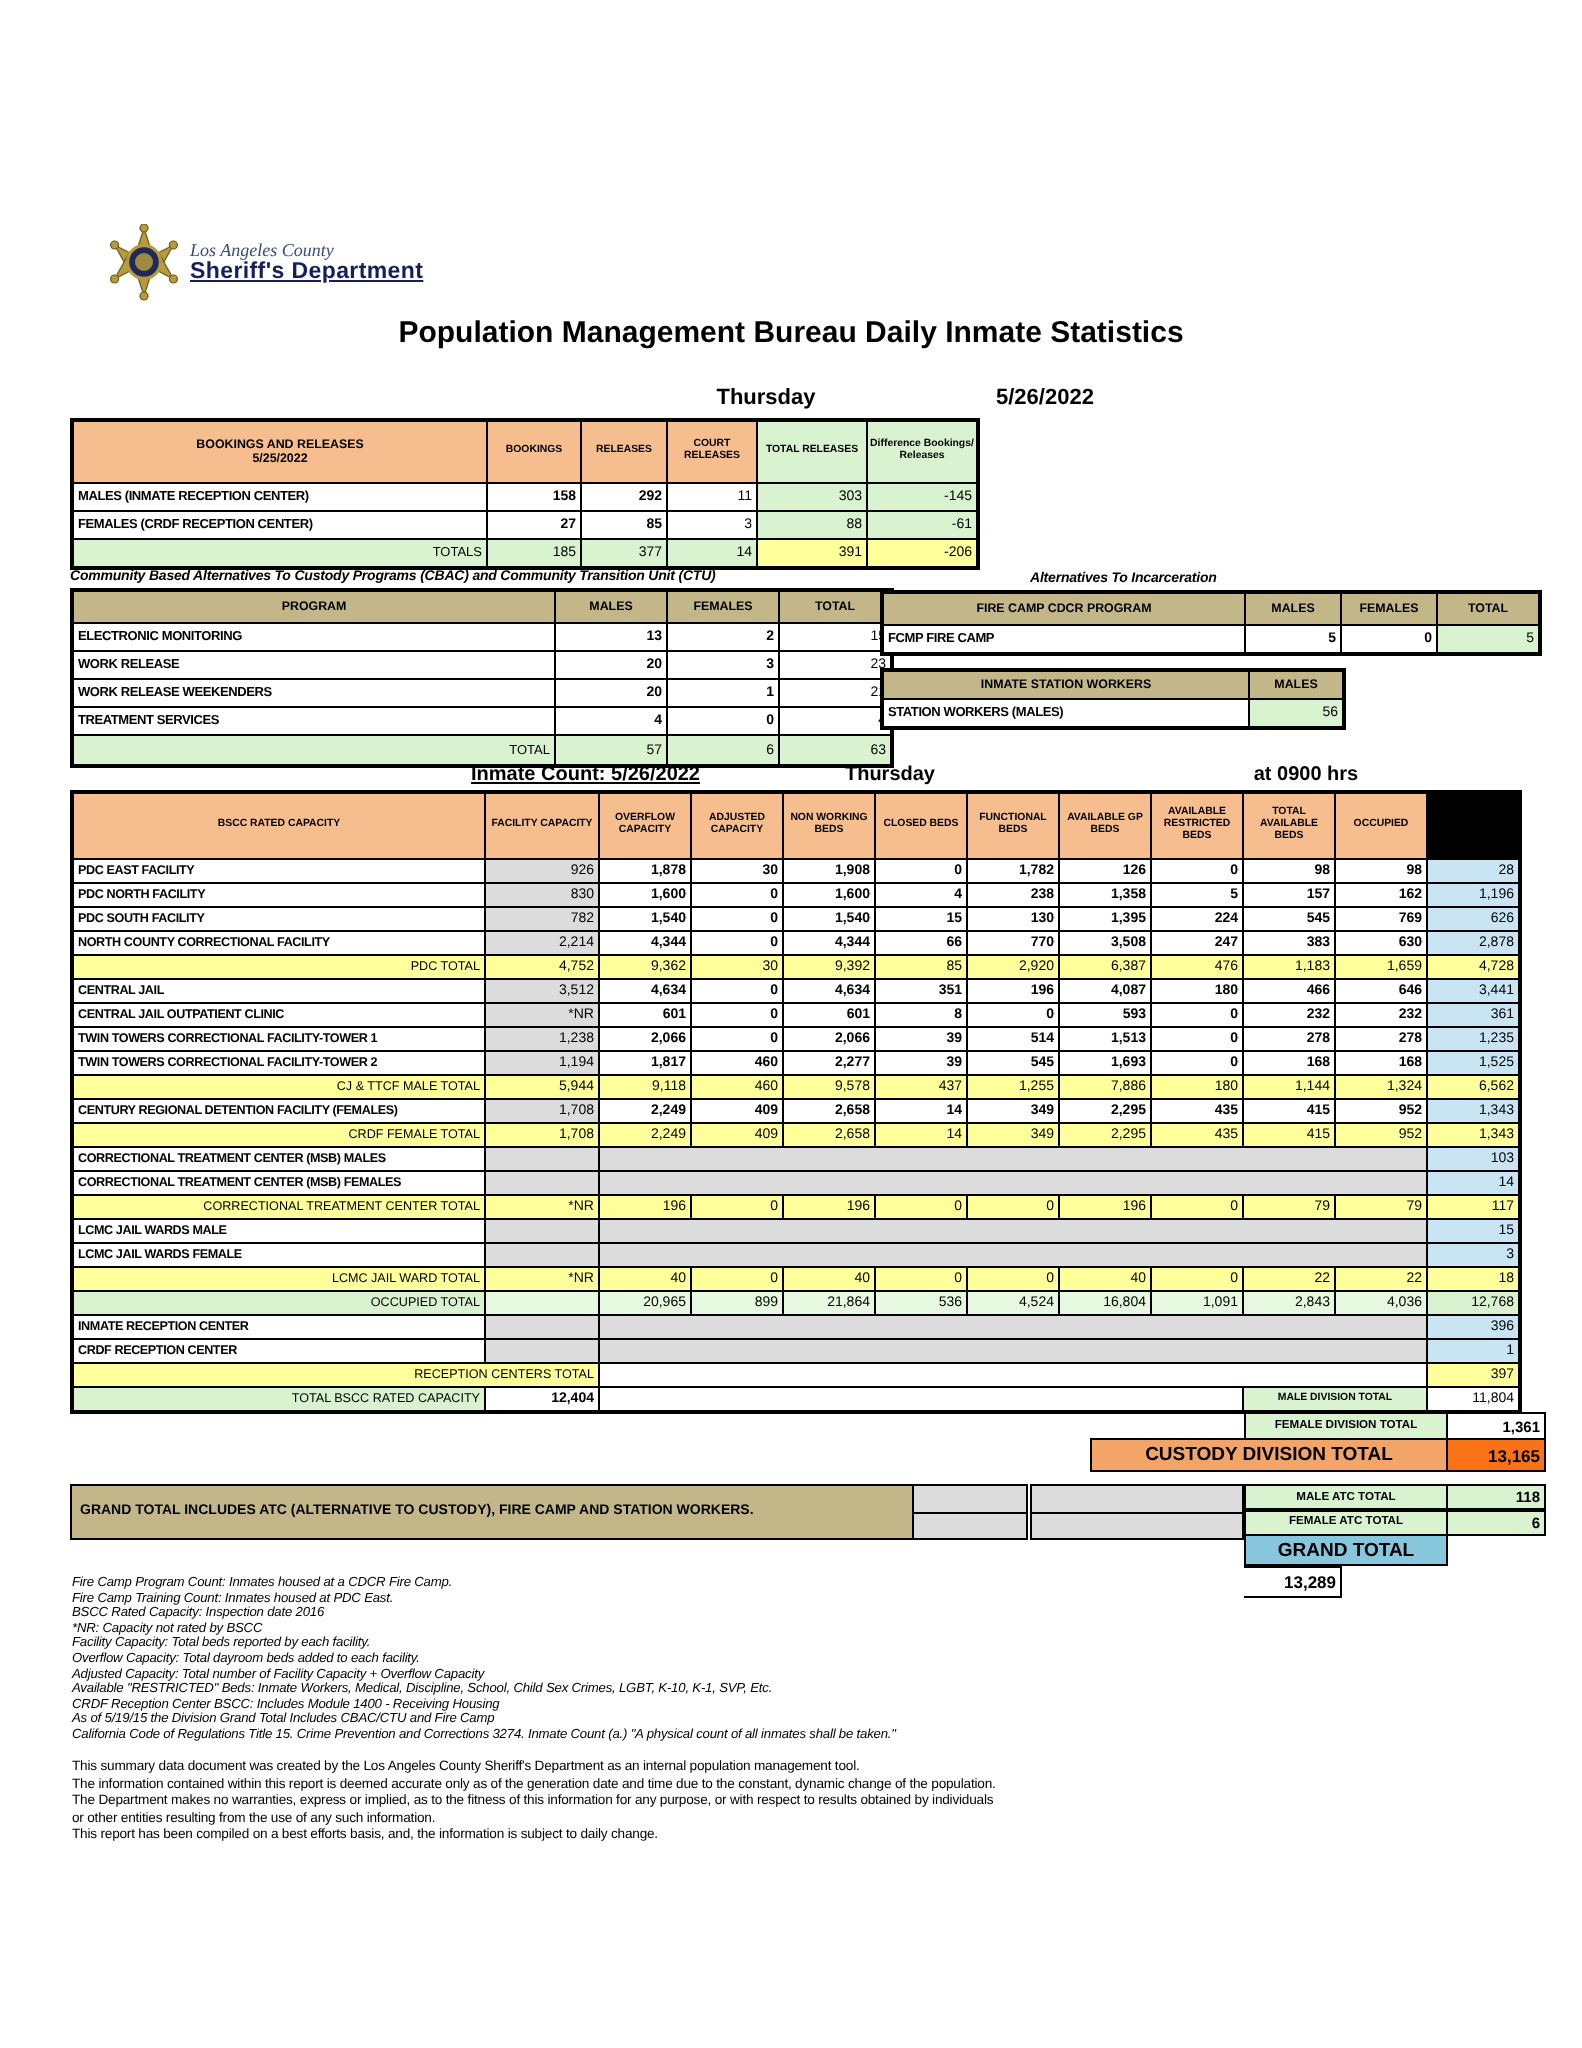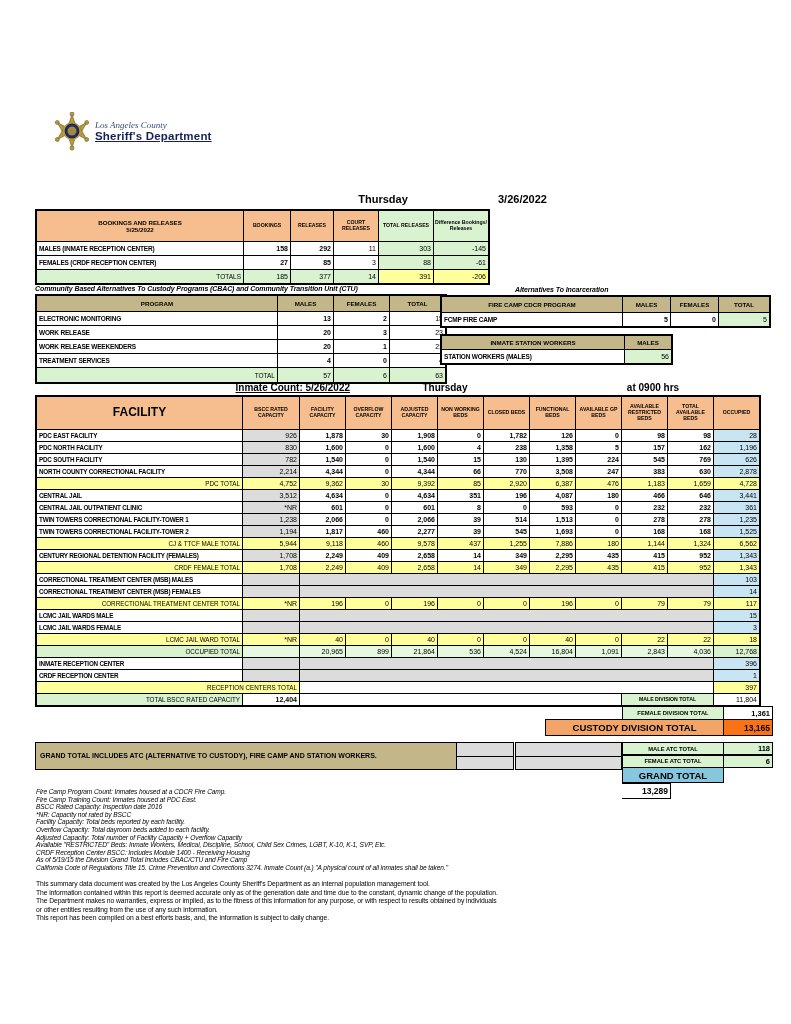--- a/index.html
+++ b/index.html
@@ -65,23 +65,24 @@
         <circle r="8.2" fill="#1f2a5c" stroke="#b79a3c" stroke-width="1.6"></circle>
         <circle r="4.5" fill="#b79a3c" opacity="0.85"></circle>
       </g>
     </svg>
     <div style="margin-left:6px;margin-top:8px;">
       <div id="logo-text-small">Los Angeles County</div>
       <div id="logo-text-big">Sheriff's Department</div>
     </div>
   </div>
 
+  <div class="abs" id="doc-title" style="top:158px;left:0;">Population Management Bureau Daily Inmate Statistics</div>
 
   <div class="abs daydate" style="top:193px;left:338px;width:90px;text-align:center;">Thursday</div>
-  <div class="abs daydate" style="top:193px;left:498px;">3/26/2022</div>
+  <div class="abs daydate" style="top:193px;left:498px;">5/26/2022</div>
 
   <div class="abs" style="top:209px;left:35px;">
     <div class="gtable" id="bookings-table"><div class="grow" style="grid-template-columns: 206px 46px 42px 44px 54px 54px; height: 30px;">
           <div class="cell hcell bg-orange" style="font-size: 6.2px; flex-direction: column; justify-content: center;">
             <div>BOOKINGS AND RELEASES</div>
             <div>5/25/2022</div>
           </div>
           <div class="cell hcell bg-orange">BOOKINGS</div>
           <div class="cell hcell bg-orange">RELEASES</div>
           <div class="cell hcell bg-orange">COURT RELEASES</div>
@@ -169,21 +170,20 @@
           <div class="cell pnum bg-green">56</div>
         </div></div>
   </div>
 
   <div class="abs cap" style="top:382px;left:150px;width:200px;text-align:right;"><u>Inmate Count: 5/26/2022</u></div>
   <div class="abs cap" style="top:382px;left:390px;width:110px;text-align:center;">Thursday</div>
   <div class="abs cap" style="top:382px;left:608px;width:90px;text-align:center;">at 0900 hrs</div>
 
   <div class="abs" style="top:395px;left:35px;">
     <div class="gtable" id="main-table"><div class="grow" style="grid-template-columns: 205px 56px repeat(10, 45px); height: 32px;">
-          <div class="cell hcell bg-orange" style="font-size: 12px;">FACILITY</div>
           <div class="cell hcell bg-orange">BSCC RATED CAPACITY</div>
           <div class="cell hcell bg-orange">FACILITY CAPACITY</div>
           <div class="cell hcell bg-orange">OVERFLOW CAPACITY</div>
           <div class="cell hcell bg-orange">ADJUSTED CAPACITY</div>
           <div class="cell hcell bg-orange">NON WORKING BEDS</div>
           <div class="cell hcell bg-orange">CLOSED BEDS</div>
           <div class="cell hcell bg-orange">FUNCTIONAL BEDS</div>
           <div class="cell hcell bg-orange">AVAILABLE GP BEDS</div>
           <div class="cell hcell bg-orange">AVAILABLE RESTRICTED BEDS</div>
           <div class="cell hcell bg-orange">TOTAL AVAILABLE BEDS</div>

